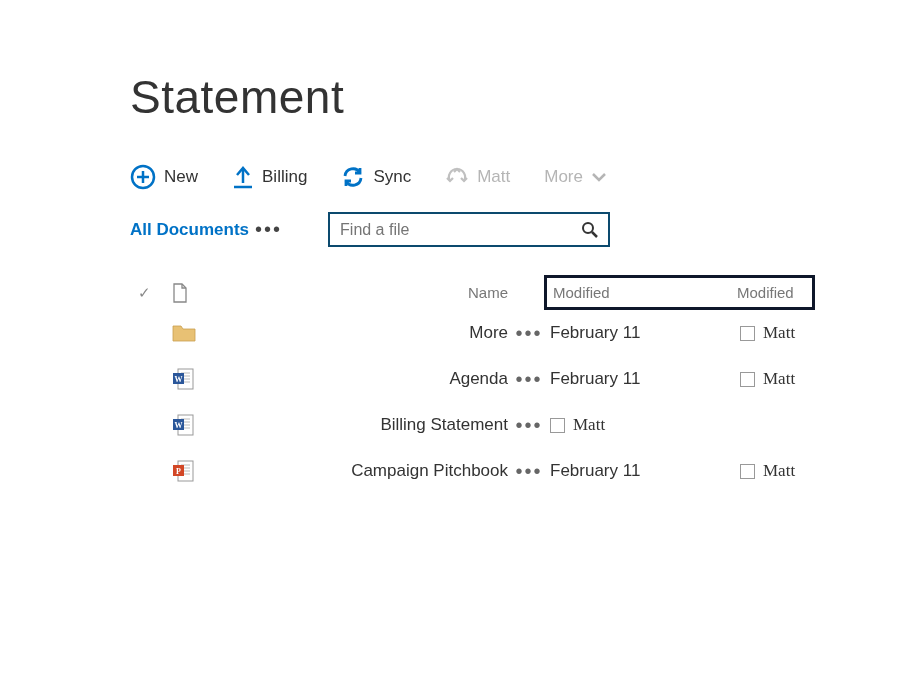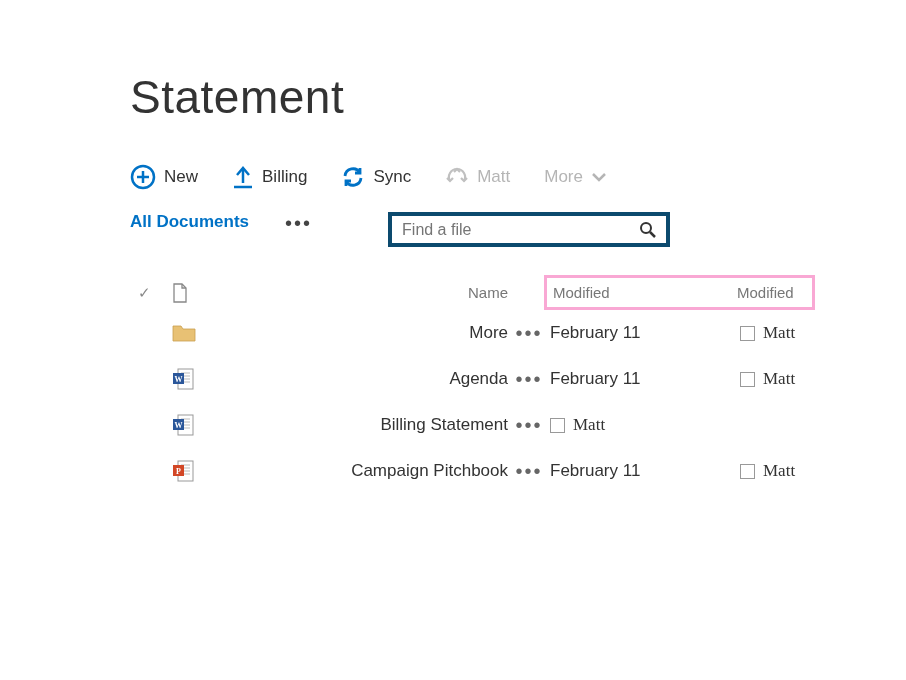--- a/index.html
+++ b/index.html
@@ -33,40 +33,40 @@
       gap: 8px;
       cursor: pointer;
       font-size: 17px;
       color: #333;
     }
     .tb-btn.disabled { color: #b5b5b5; }
     .tb-icon { display: inline-flex; align-items: center; justify-content: center; }
     .tb-icon svg { display: block; }
     .viewbar {
       display: flex;
-      align-items: flex-start;
-      gap: 36px;
+      align-items: center;
+      gap: 6px;
       margin-bottom: 28px;
     }
     .view-link {
       color: #0072c6;
       font-weight: 600;
       font-size: 17px;
       cursor: pointer;
     }
     .ellipsis-h {
       color: #444;
       font-size: 20px;
       letter-spacing: 2px;
       cursor: pointer;
     }
     .searchbox {
       display: flex;
       align-items: center;
-      border: 4px solid #0c4a6e;
+      border: 2px solid #0c4a6e;
       height: 35px;
       width: 282px;
       margin-left: 40px;
     }
     .searchbox input {
       flex: 1;
       border: none;
       outline: none;
       font-size: 16px;
       padding: 0 10px;
@@ -88,21 +88,21 @@
       overflow: hidden;
     }
     .col-sel { width: 42px; display:flex; align-items:center; justify-content:flex-start; padding-left:8px;}
     .col-ic  { width: 46px; display:flex; align-items:center; justify-content:flex-start;}
     .col-name{ width: 290px; text-align: right; }
     .col-act { width: 42px; display:flex; align-items:center; justify-content:center;}
     .col-mod { width: 190px; }
     .col-by  { width: 75px; display:flex; align-items:center; gap:8px;font-family:Liberation Serif, serif;}
     .highlight-box {
       display: flex;
-      border: 3px solid #f9a8d4;
+      border: 3px solid #0f172a;
       height: 35px;
       align-items: center;
       padding-left: 6px;
       margin-left: -6px;
       width: 271px;
     }
     .data-row {
       display: flex;
       align-items: center;
       height: 46px;

